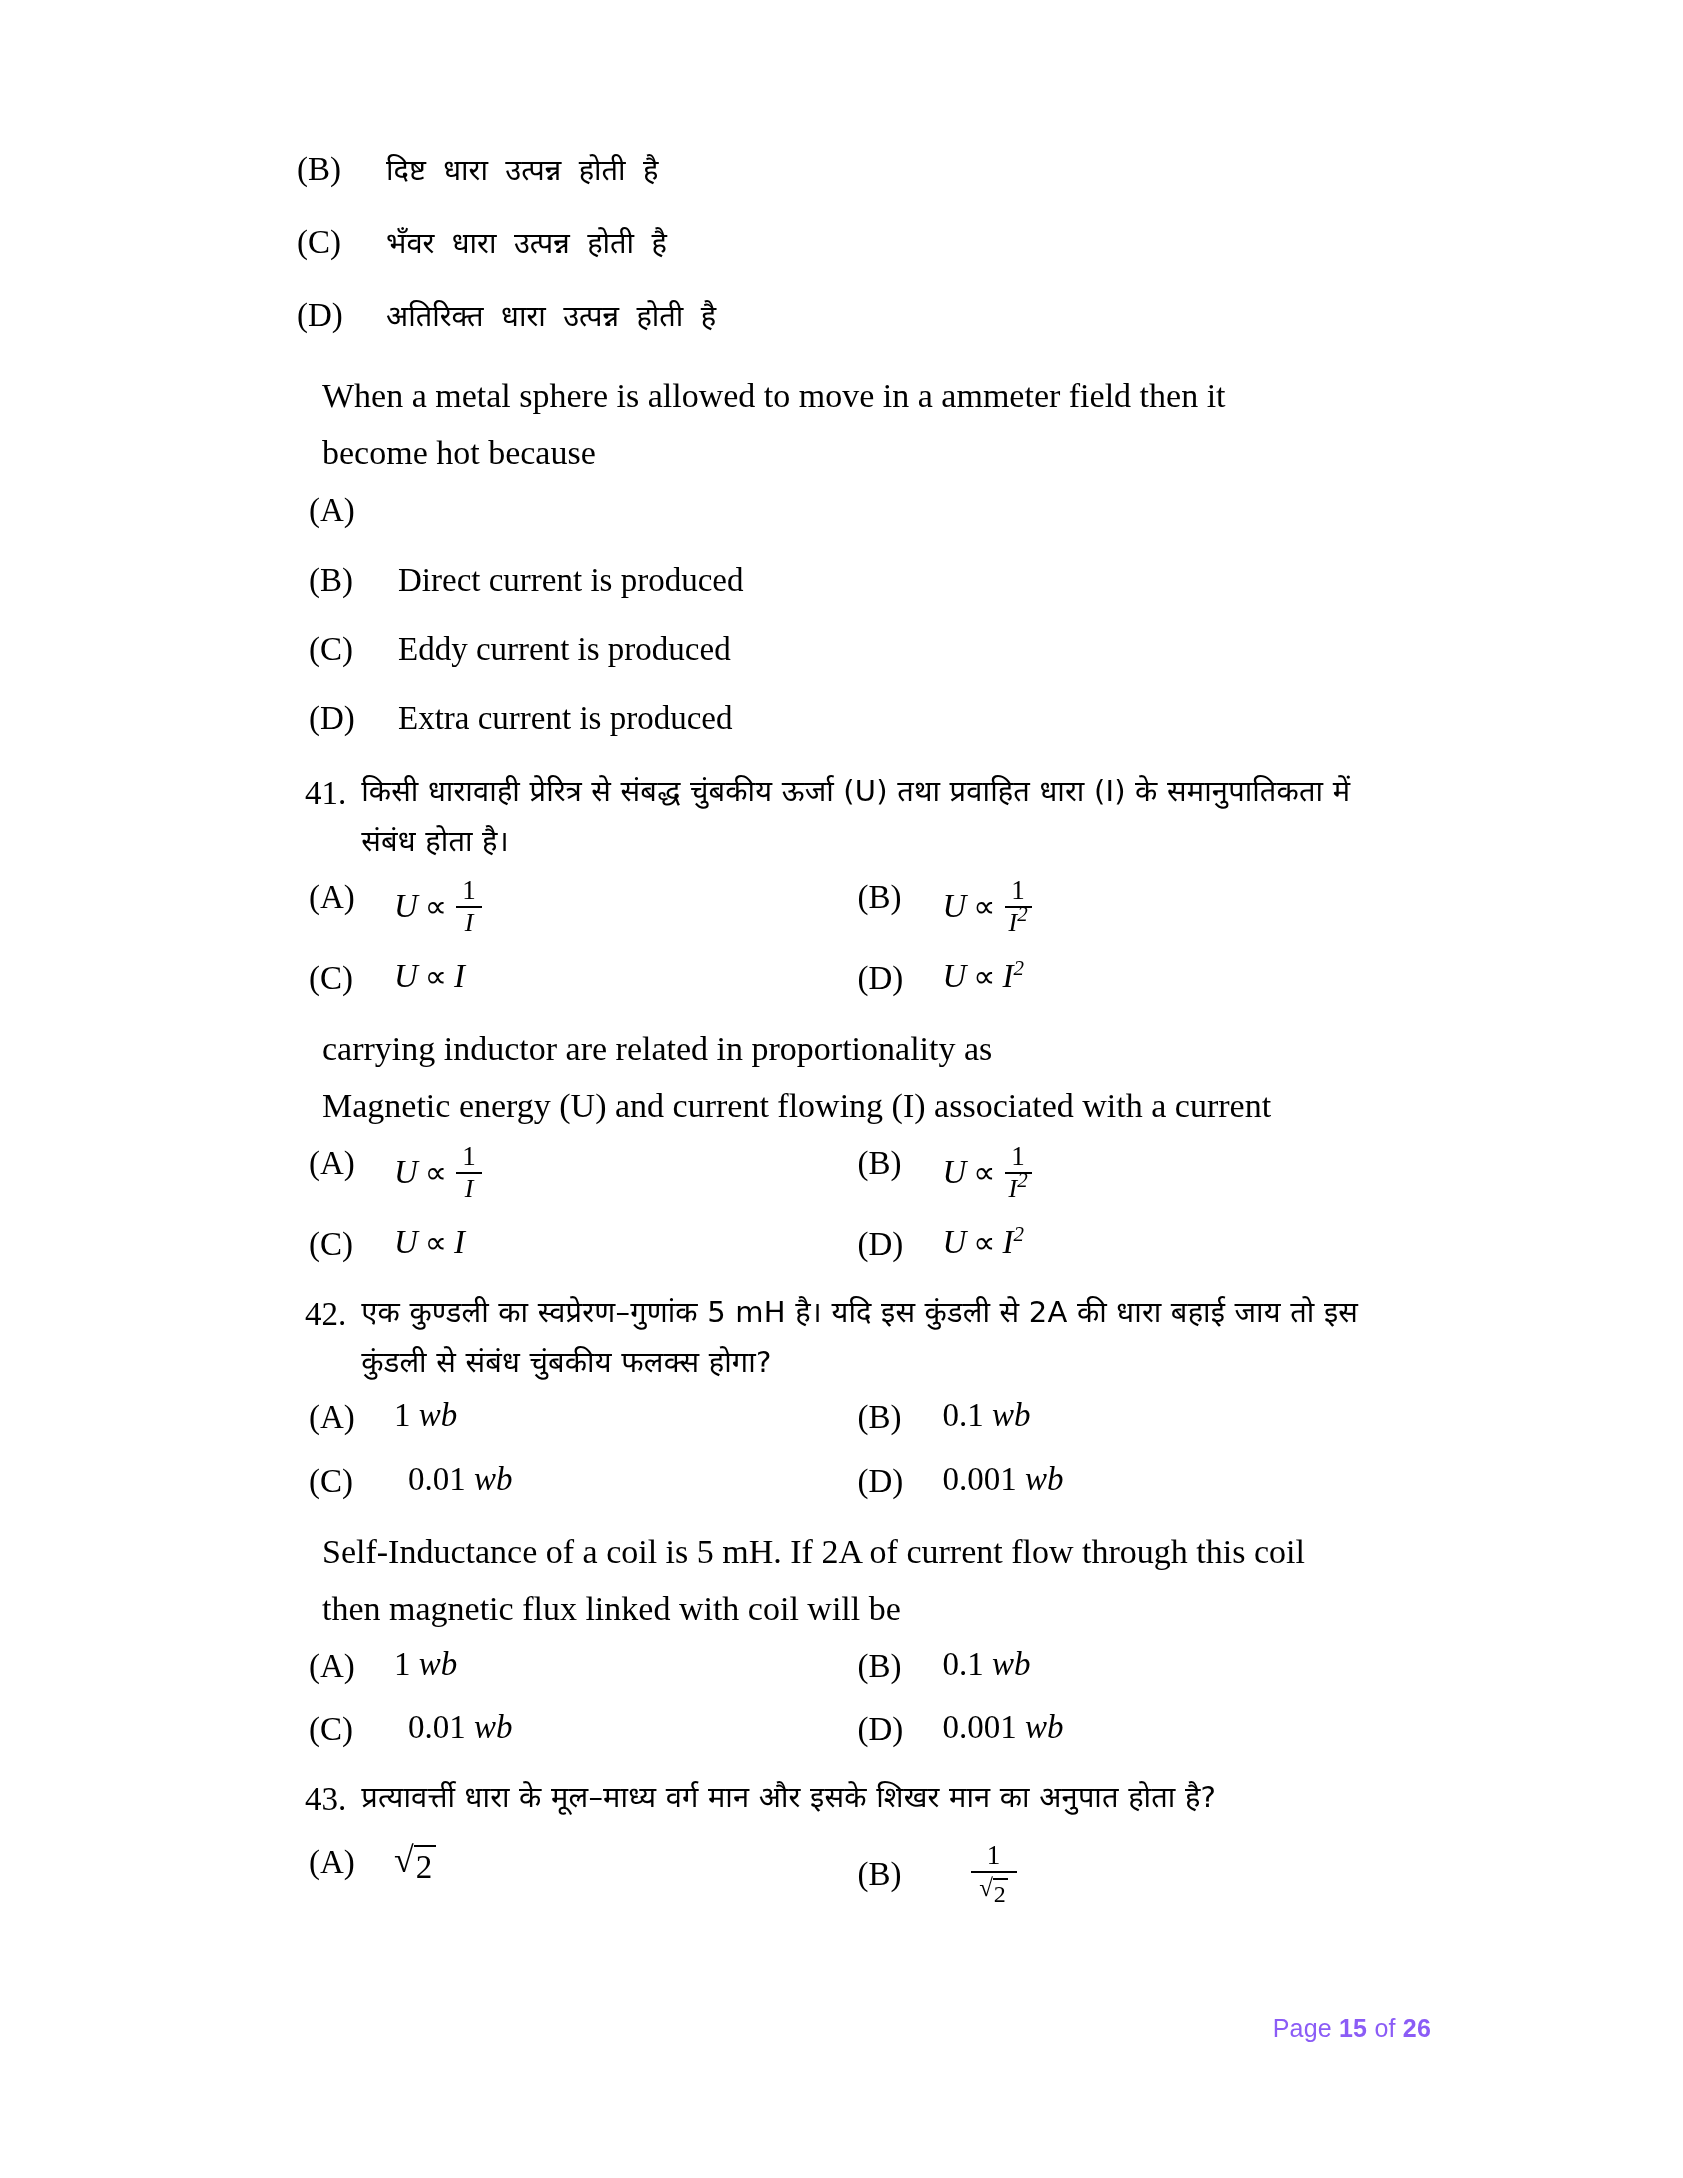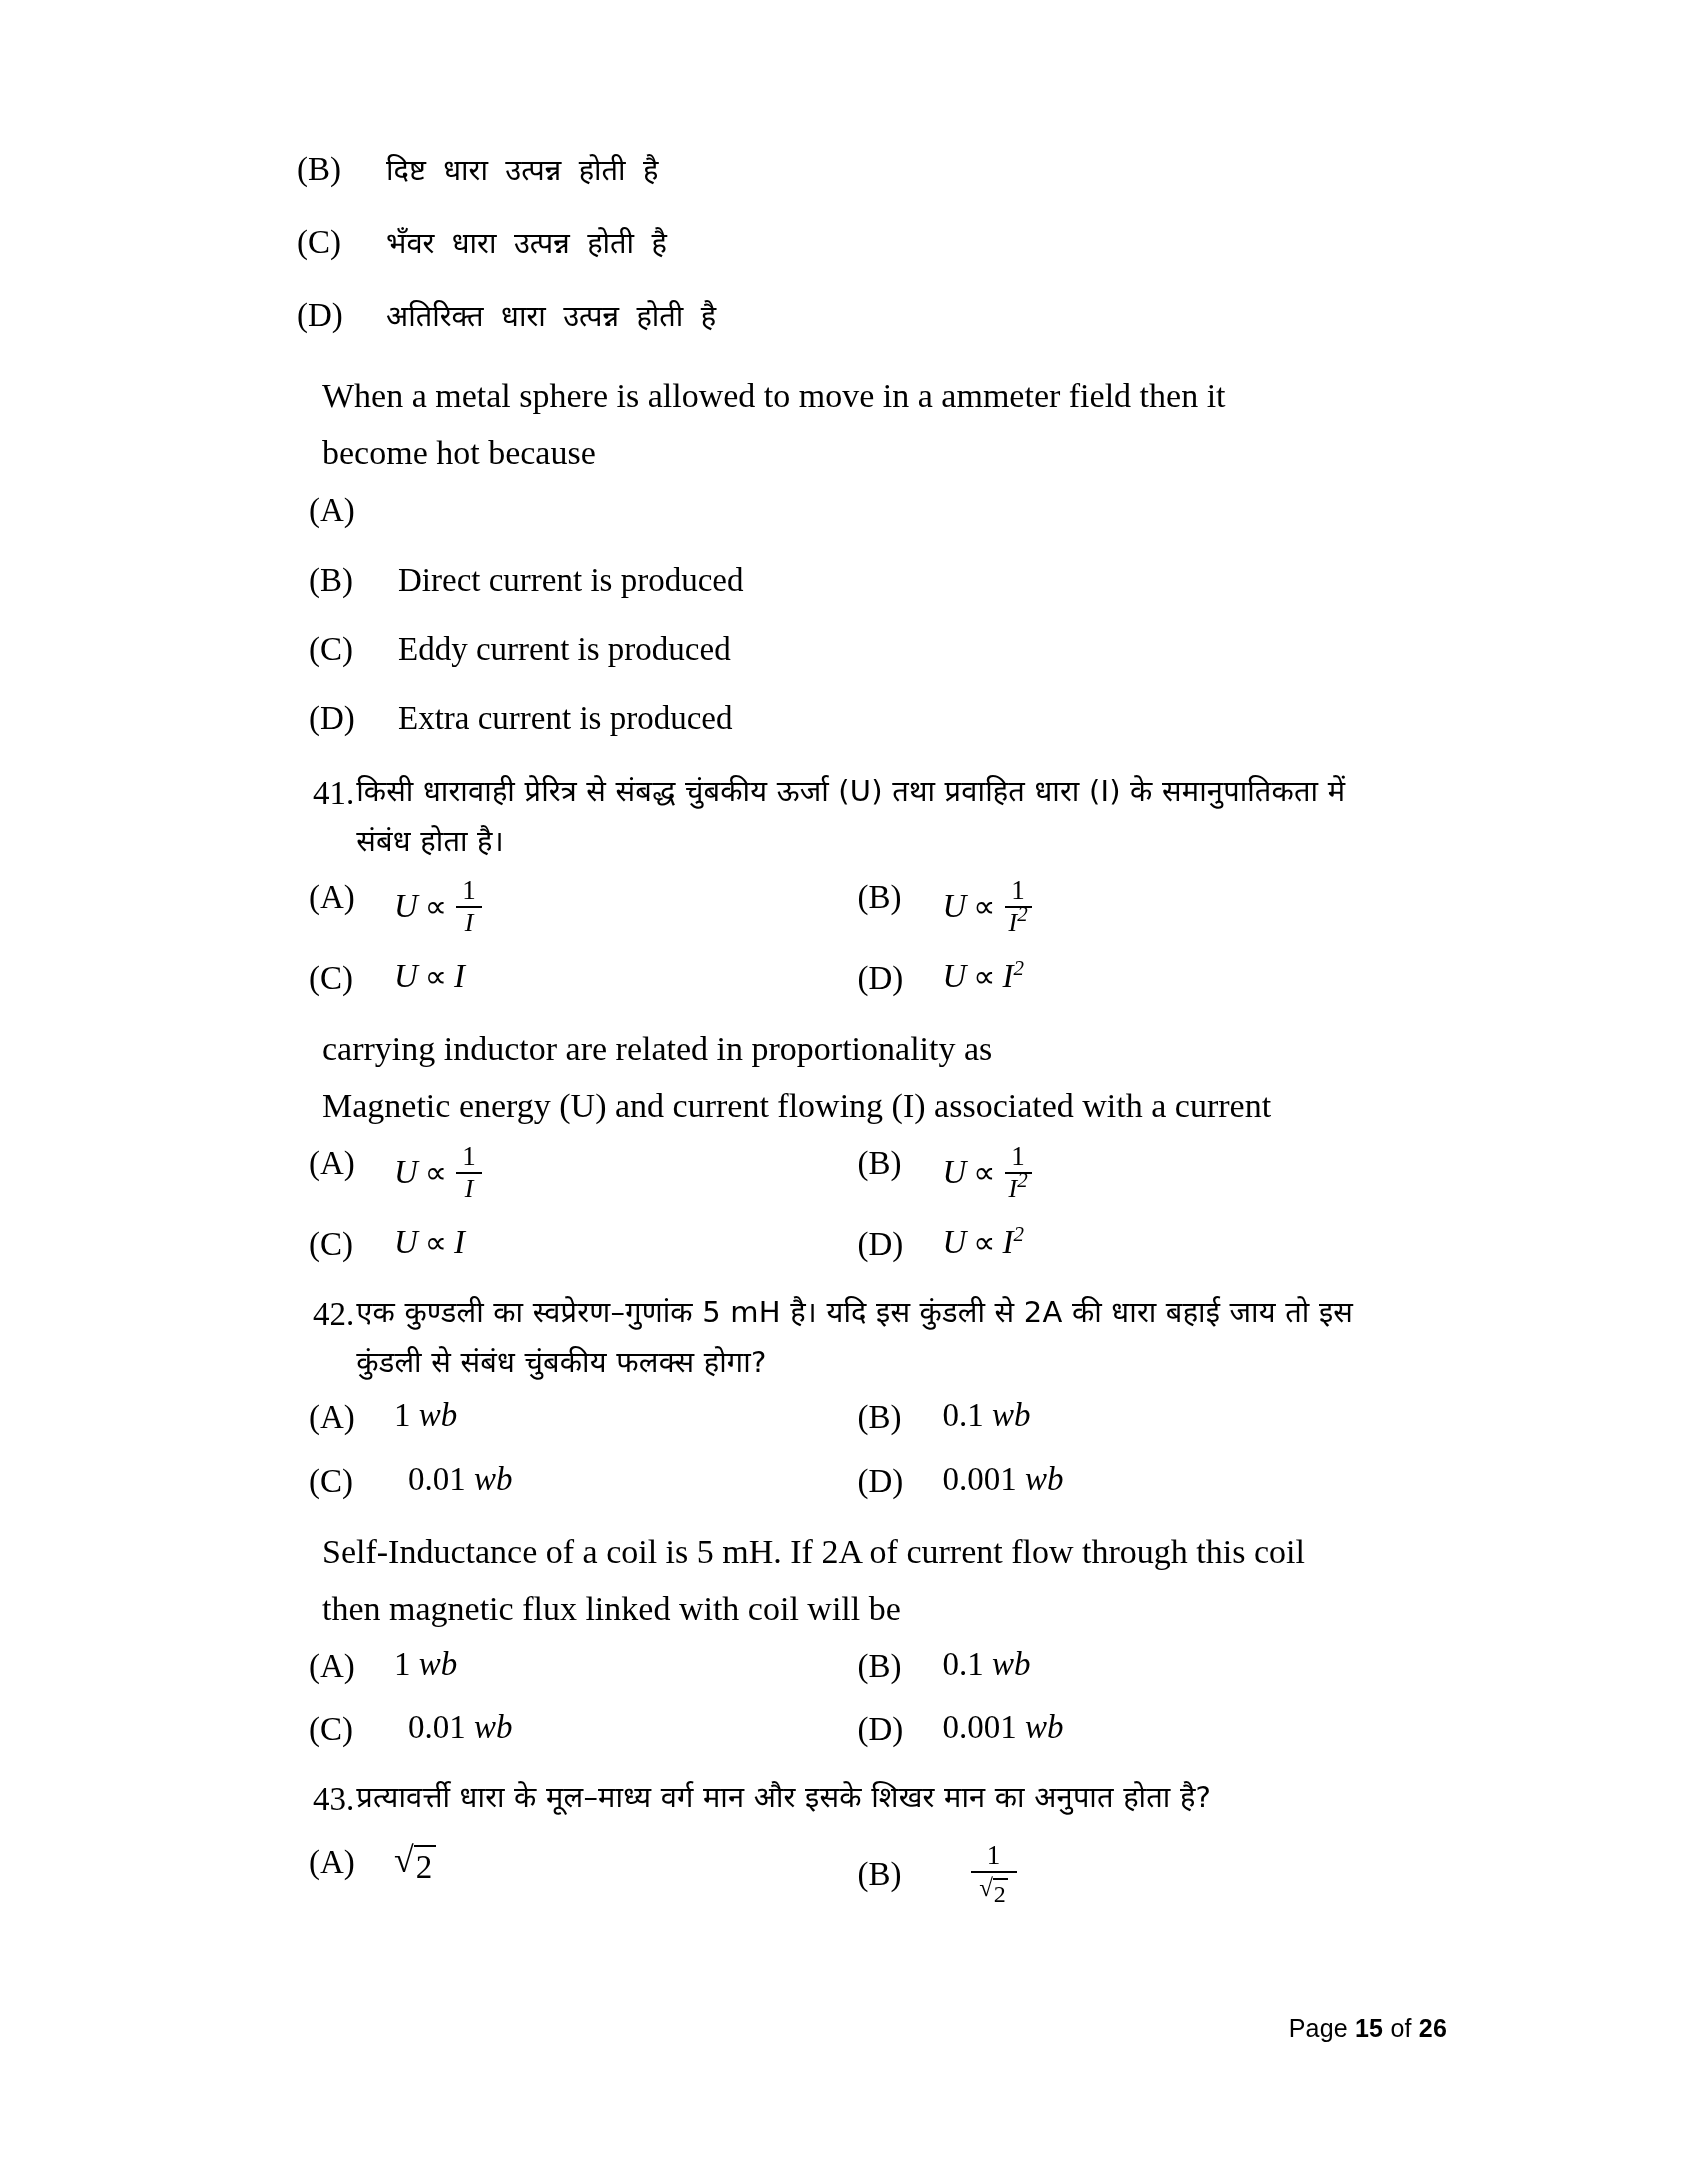--- a/index.html
+++ b/index.html
@@ -67,21 +67,22 @@
     font-family: "Liberation Serif", serif;
     font-size: 34px;
     line-height: 1.62;
     margin: 0 0 4px 25px;
   }
   .stem-en p { margin: 0 0 2px 0; }
 
   .qblock {
     display: flex;
     align-items: flex-start;
-    margin: 0 0 6px 16px;
+    margin: 0 0 6px 8px;
+    gap: 13px;
   }
   .qnum {
     flex: 0 0 auto;
     font-family: "Liberation Serif", serif;
     font-size: 33px;
     line-height: 1.62;
     padding-right: 2px;
   }
   .qtext-hi {
     font-family: "DejaVu Sans", sans-serif;
@@ -151,25 +152,25 @@
   }
   .unit {
     font-style: italic;
     font-family: "Liberation Serif", serif;
   }
   .num-plain { font-style: normal; }
 
   
   .footer {
     position: absolute;
-    right: 236px;
+    right: 252px;
     bottom: 135px;
     font-family: "Liberation Sans", sans-serif;
     font-size: 25px;
-    color: #000000;
+    color: #8b5cf6;
     letter-spacing: 0.2px;
   }
   .footer b { font-weight: bold; }
 </style>
 </head>
 <body>
 
 <div class="page">
   <div class="content">
 

